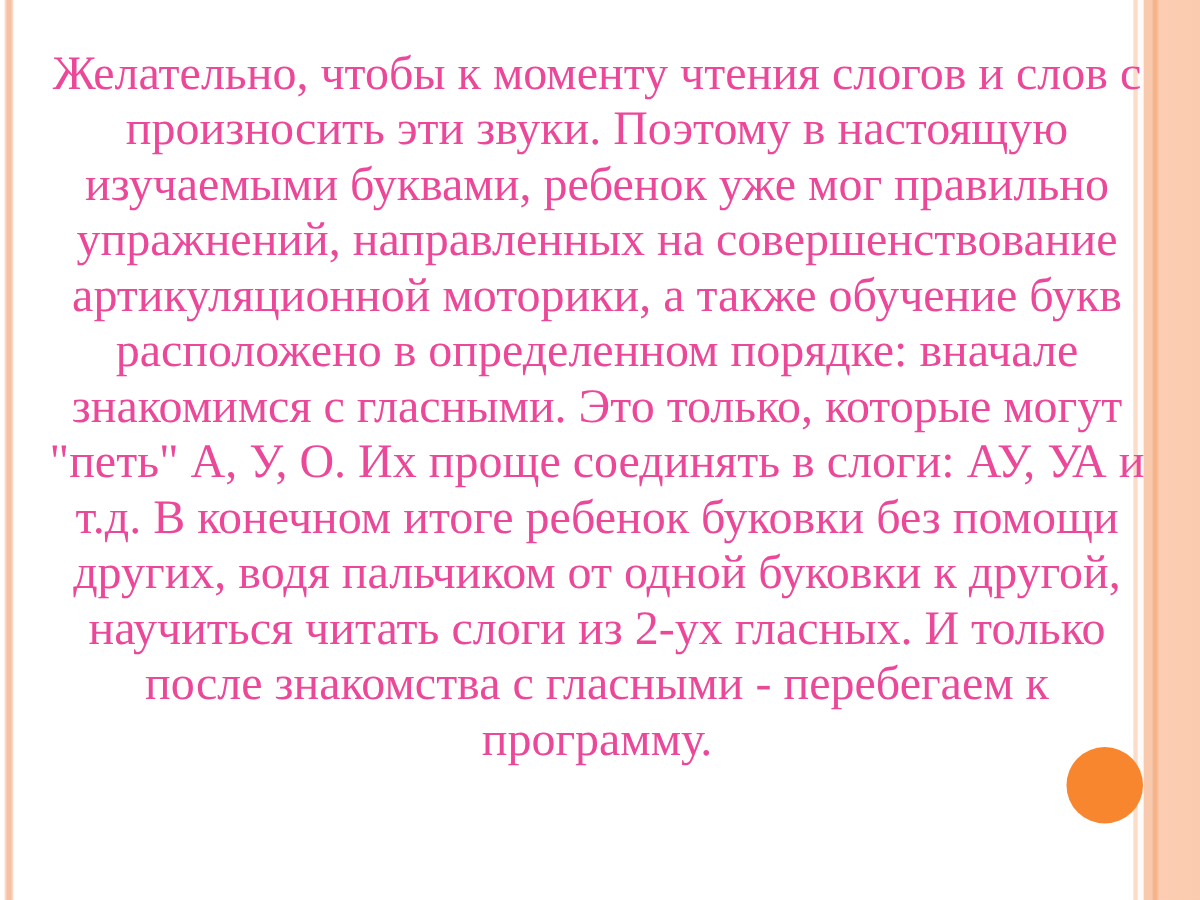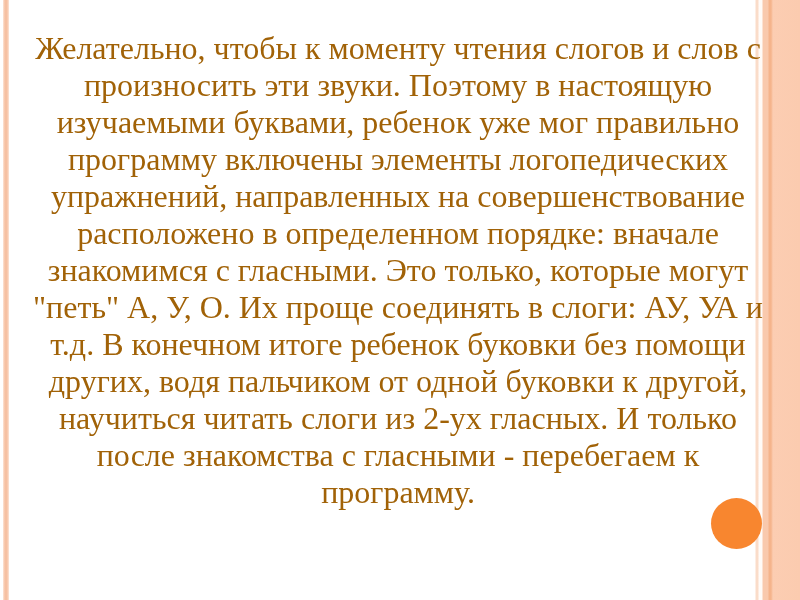--- a/index.html
+++ b/index.html
@@ -69,21 +69,21 @@
     border-radius: 50%;
     background: #f8862f;
   }
   
   .text-block {
     position: absolute;
     left: 24px;
     width: 748px;
     top: 30px;
     text-align: center;
-    color: #a16207;
+    color: #ec4899;
     font-size: 32px;
     line-height: 37px;
     font-weight: 400;
   }
   .text-block .line {
     white-space: nowrap;
   }
 </style>
 </head>
 <body>
@@ -91,22 +91,22 @@
 <div class="slide">
 
   <div class="left-stripe"></div>
   <div class="right-band"></div>
   <div class="accent-circle"></div>
 
   <div class="text-block">
     <div class="line">Желательно, чтобы к моменту чтения слогов и слов с</div>
     <div class="line">произносить эти звуки. Поэтому в настоящую</div>
     <div class="line">изучаемыми буквами, ребенок уже мог правильно</div>
-    <div class="line">программу включены элементы логопедических</div>
     <div class="line">упражнений, направленных на совершенствование</div>
+    <div class="line">артикуляционной моторики, а также обучение букв</div>
     <div class="line">расположено в определенном порядке: вначале</div>
     <div class="line">знакомимся с гласными. Это только, которые могут</div>
     <div class="line">"петь" А, У, О. Их проще соединять в слоги: АУ, УА и</div>
     <div class="line">т.д. В конечном итоге ребенок буковки без помощи</div>
     <div class="line">других, водя пальчиком от одной буковки к другой,</div>
     <div class="line">научиться читать слоги из 2-ух гласных. И только</div>
     <div class="line">после знакомства с гласными - перебегаем к</div>
     <div class="line">программу.</div>
   </div>
 

